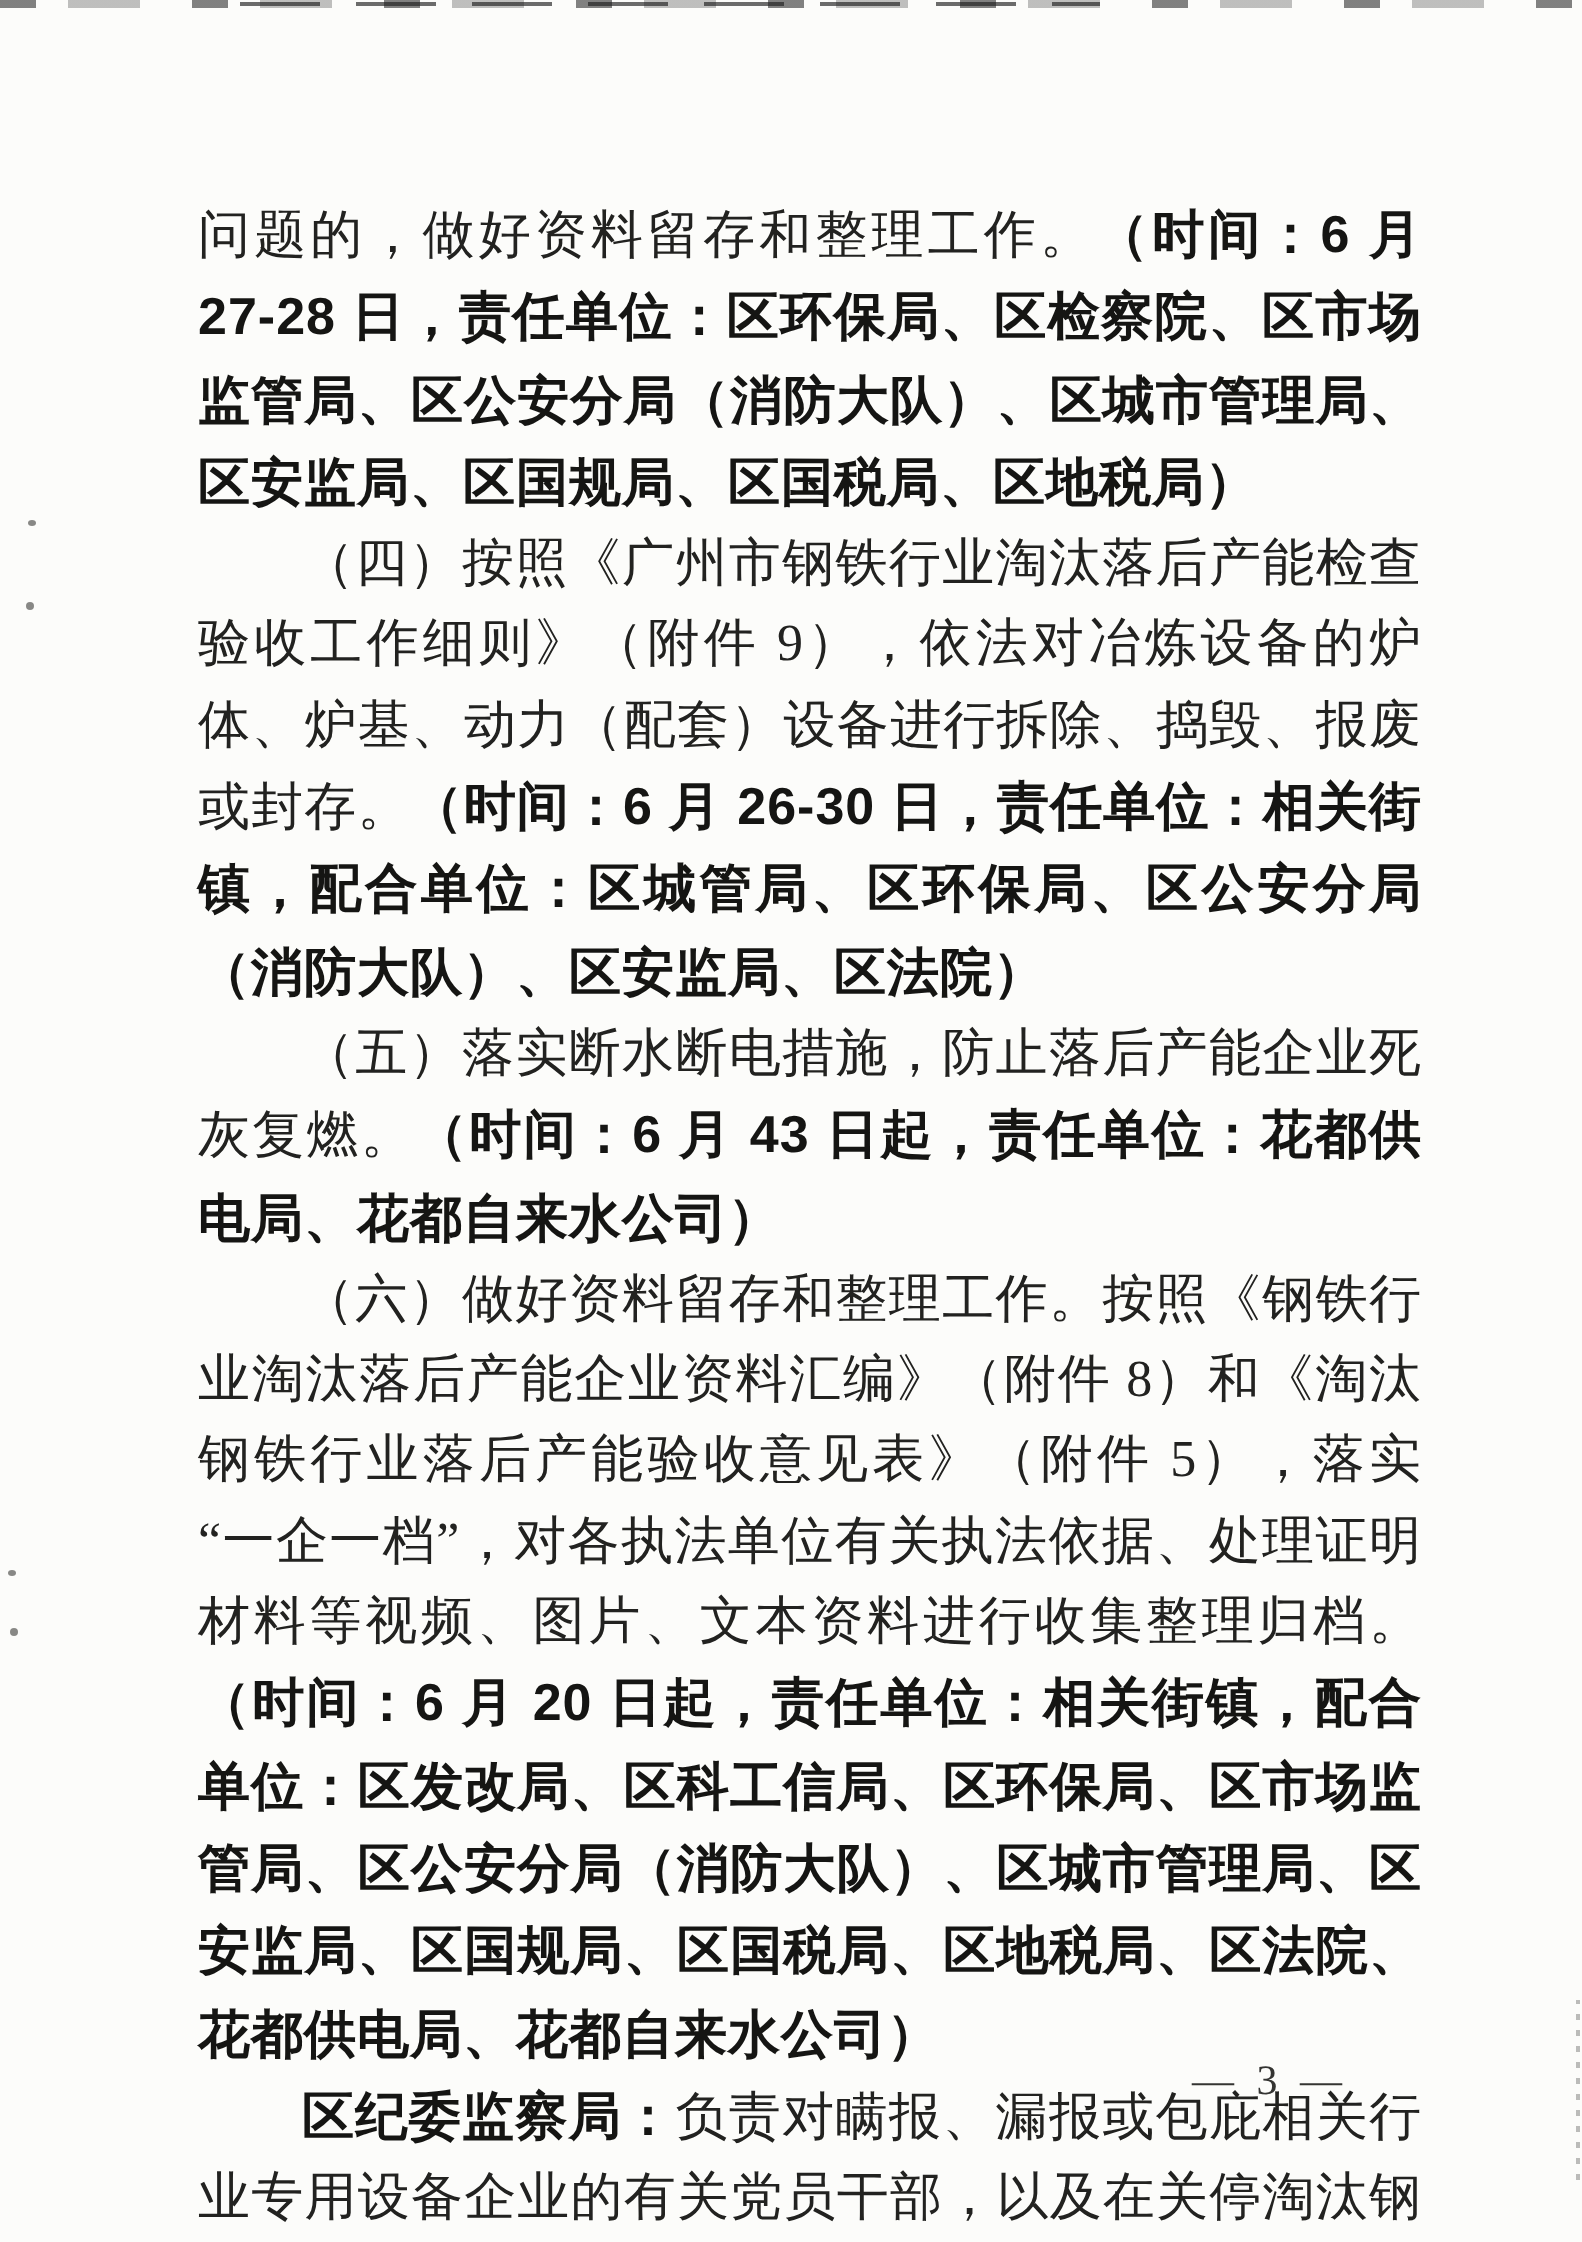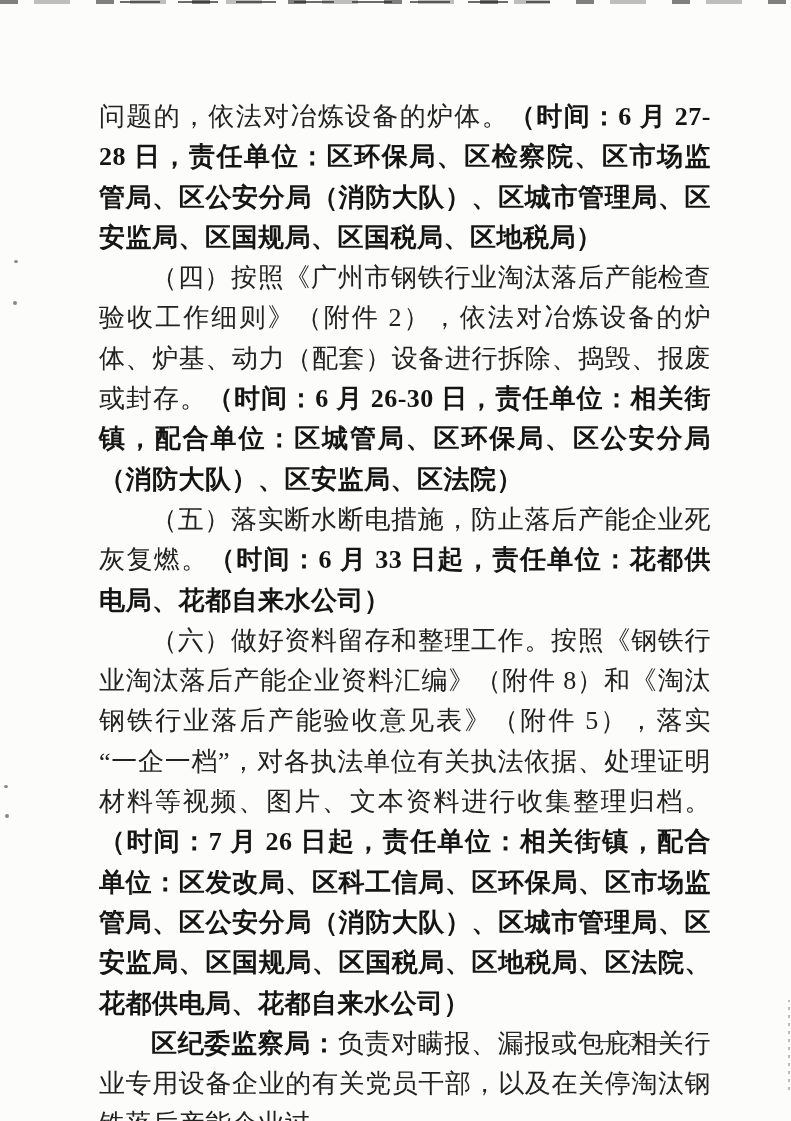--- a/index.html
+++ b/index.html
@@ -59,21 +59,21 @@
     font-size: 26px;
     line-height: 40.3px;
     letter-spacing: 0.5px;
     text-align: justify;
     text-align-last: left;
     text-justify: inter-character;
     color: #222220;
   }
   p.para.indent { text-indent: 2em; }
   .seg-bold {
-    font-family: Liberation Serif, serif;
+    font-family: Liberation Sans, sans-serif;
     font-weight: 700;
     color: #151513;
   }
   .heading .seg-bold { letter-spacing: 2px; }
   .page-number {
     position: absolute;
     left: 596px;
     top: 1028px;
     width: 90px;
     font-size: 21px;
@@ -91,27 +91,27 @@
   <div class="scan-top-artifact"></div>
   <div class="scan-top-artifact2"></div>
   <div class="speck s1"></div>
   <div class="speck s2"></div>
   <div class="speck s3"></div>
   <div class="speck s4"></div>
   <div class="right-noise"></div>
 
   <div class="text-block">
 
-    <p class="para"><span class="seg">问题的，依法对冶炼设备的炉体。</span><span class="seg-bold">（时间：6 月 27-28 日，责任单位：区环保局、区检察院、区市场监管局、区公安分局（消防大队）、区城市管理局、区安监局、区国规局、区国税局、区地税局）</span></p>
+    <p class="para"><span class="seg">问题的，做好资料留存和整理工作。</span><span class="seg-bold">（时间：6 月 27-28 日，责任单位：区环保局、区检察院、区市场监管局、区公安分局（消防大队）、区城市管理局、区安监局、区国规局、区国税局、区地税局）</span></p>
 
-    <p class="para indent"><span class="seg">（四）按照《广州市钢铁行业淘汰落后产能检查验收工作细则》（附件 2），依法对冶炼设备的炉体、炉基、动力（配套）设备进行拆除、捣毁、报废或封存。</span><span class="seg-bold">（时间：6 月 26-30 日，责任单位：相关街镇，配合单位：区城管局、区环保局、区公安分局（消防大队）、区安监局、区法院）</span></p>
+    <p class="para indent"><span class="seg">（四）按照《广州市钢铁行业淘汰落后产能检查验收工作细则》（附件 9），依法对冶炼设备的炉体、炉基、动力（配套）设备进行拆除、捣毁、报废或封存。</span><span class="seg-bold">（时间：6 月 26-30 日，责任单位：相关街镇，配合单位：区城管局、区环保局、区公安分局（消防大队）、区安监局、区法院）</span></p>
 
-    <p class="para indent"><span class="seg">（五）落实断水断电措施，防止落后产能企业死灰复燃。</span><span class="seg-bold">（时间：6 月 33 日起，责任单位：花都供电局、花都自来水公司）</span></p>
+    <p class="para indent"><span class="seg">（五）落实断水断电措施，防止落后产能企业死灰复燃。</span><span class="seg-bold">（时间：6 月 43 日起，责任单位：花都供电局、花都自来水公司）</span></p>
 
-    <p class="para indent"><span class="seg">（六）做好资料留存和整理工作。按照《钢铁行业淘汰落后产能企业资料汇编》（附件 8）和《淘汰钢铁行业落后产能验收意见表》（附件 5），落实“一企一档”，对各执法单位有关执法依据、处理证明材料等视频、图片、文本资料进行收集整理归档。</span><span class="seg-bold">（时间：7 月 26 日起，责任单位：相关街镇，配合单位：区发改局、区科工信局、区环保局、区市场监管局、区公安分局（消防大队）、区城市管理局、区安监局、区国规局、区国税局、区地税局、区法院、花都供电局、花都自来水公司）</span></p>
+    <p class="para indent"><span class="seg">（六）做好资料留存和整理工作。按照《钢铁行业淘汰落后产能企业资料汇编》（附件 8）和《淘汰钢铁行业落后产能验收意见表》（附件 5），落实“一企一档”，对各执法单位有关执法依据、处理证明材料等视频、图片、文本资料进行收集整理归档。</span><span class="seg-bold">（时间：6 月 20 日起，责任单位：相关街镇，配合单位：区发改局、区科工信局、区环保局、区市场监管局、区公安分局（消防大队）、区城市管理局、区安监局、区国规局、区国税局、区地税局、区法院、花都供电局、花都自来水公司）</span></p>
 
 
     <p class="para indent"><span class="seg-bold">区纪委监察局：</span><span class="seg">负责对瞒报、漏报或包庇相关行业专用设备企业的有关党员干部，以及在关停淘汰钢铁落后产能企业过</span></p>
 
   </div>
 
   <div class="page-number">— 3 —</div>
 
 </div>
 

